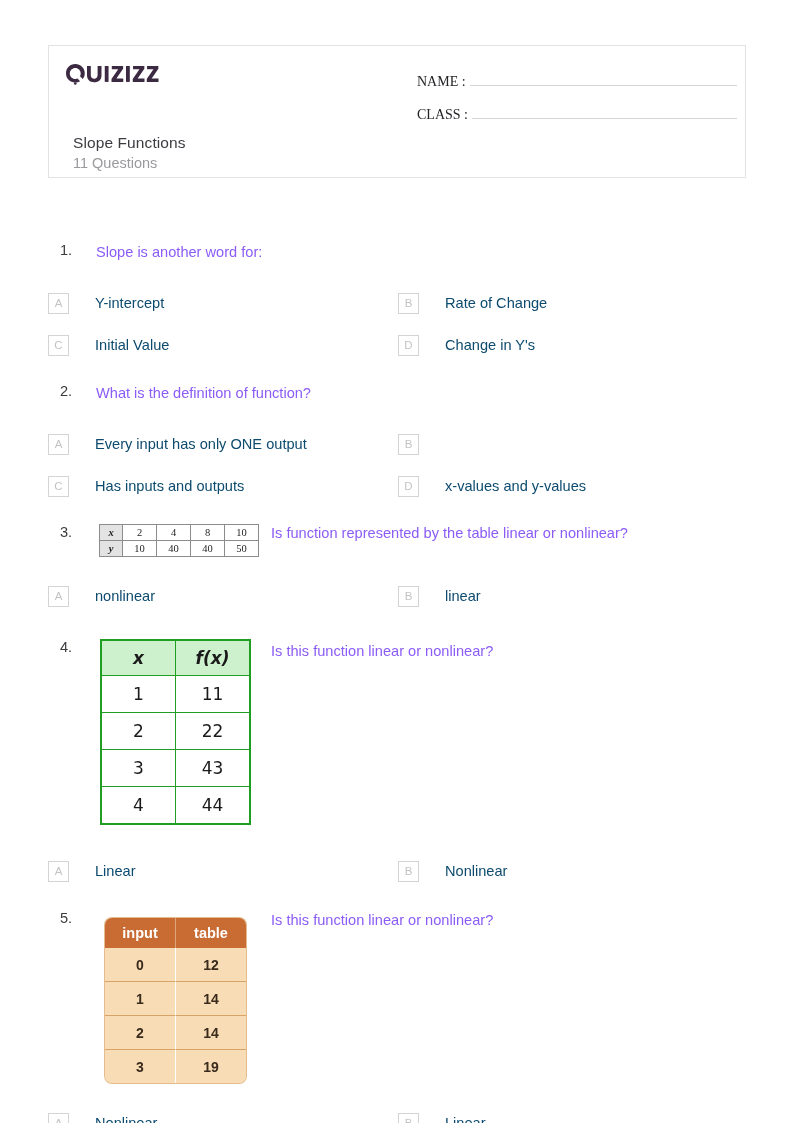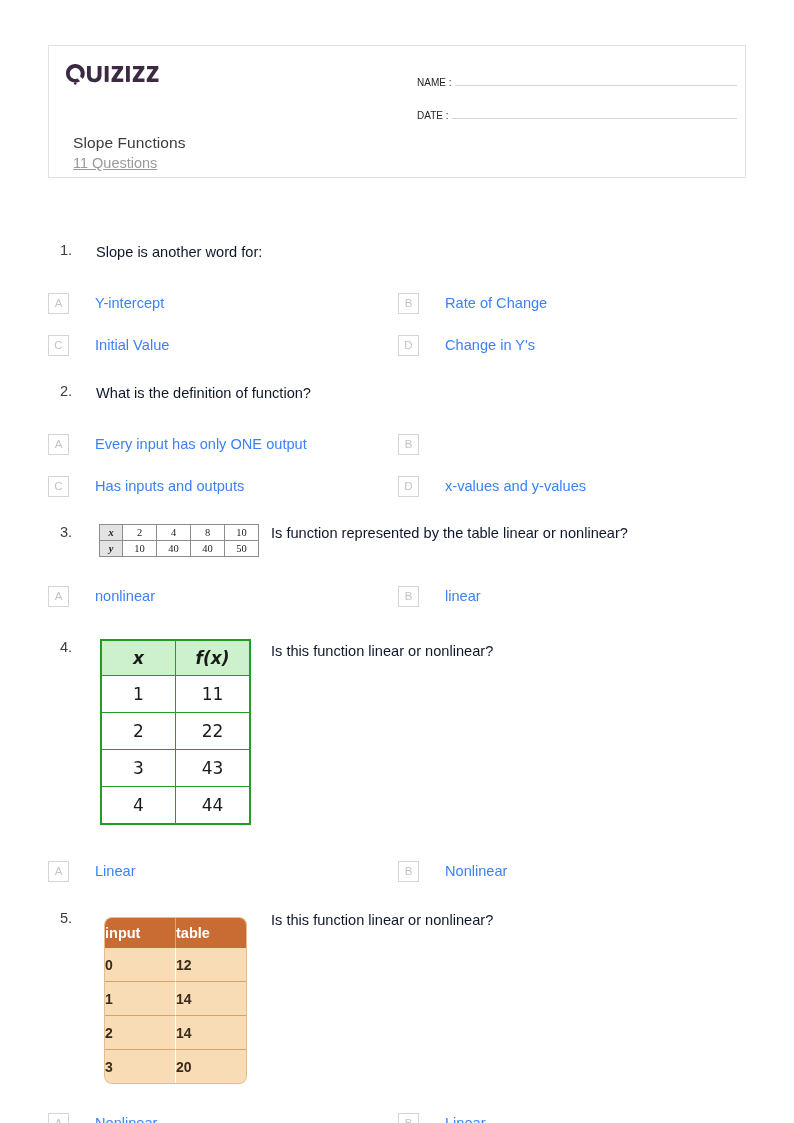--- a/index.html
+++ b/index.html
@@ -50,38 +50,38 @@
     font-size: 15.5px;
     color: #3b3c40;
     letter-spacing: .1px;
   }
   .quiz-count {
     position: absolute;
     left: 12px;
     top: 99px;
     font-size: 14.5px;
     color: #9a9a9e;
-    text-decoration: underline;
   }
   .header-right {
     position: absolute;
     left: 368px;
     top: 18px;
     width: 320px;
   }
   .field-row {
     display: flex;
     align-items: baseline;
     height: 33px;
   }
   .field-label {
-    font-size: 10px;
+    font-size: 14px;
     color: #232427;
     white-space: pre;
     flex: 0 0 auto;
+    font-family: Liberation Serif, serif;
   }
   .field-line {
     flex: 1 1 auto;
     border-bottom: 1px solid #d5d5d8;
     height: 21px;
     margin-left: 4px;
   }
 
   
   .question {
@@ -93,21 +93,21 @@
     position: absolute;
     left: 60px;
     width: 28px;
     text-align: left;
     font-size: 14.6px;
     color: #3a3b3e;
   }
   .q-text {
     position: absolute;
     font-size: 14.6px;
-    color: #0f172a;
+    color: #8b5cf6;
     line-height: 20px;
   }
   .options {
     position: absolute;
     left: 48px;
     width: 700px;
   }
   .opt-row {
     position: relative;
     height: 42px;
@@ -129,21 +129,21 @@
     color: #c3c3c6;
     display: flex;
     align-items: center;
     justify-content: center;
     flex: 0 0 auto;
     background: #fff;
   }
   .opt-label {
     margin-left: 26px;
     font-size: 14.6px;
-    color: #3b82f6;
+    color: #0c4a6e;
     white-space: nowrap;
   }
 
   
   .table-q3 {
     position: absolute;
     border-collapse: collapse;
     font-family: "Liberation Serif", serif;
     background: #fff;
   }
@@ -195,21 +195,21 @@
     border-collapse: separate;
     border-spacing: 0;
     border-radius: 7px;
     overflow: hidden;
     background: #f6d9b2;
     box-shadow: 0 0 0 1px #e5bc8d;
   }
   .table-orange td {
     width: 70px;
     height: 33px;
-    text-align: left;
+    text-align: center;
     font-size: 14px;
     font-weight: bold;
     color: #3a2a1c;
     padding: 0;
     background: #f7dcb6;
     border-bottom: 1px solid #d9a368;
     border-right: 1px solid #ffffff;
   }
   .table-orange td:last-child { border-right: none; }
   .table-orange tr:last-child td { border-bottom: none; }
@@ -247,21 +247,21 @@
       <div class="quiz-title">Slope Functions</div>
       <div class="quiz-count">11 Questions</div>
     </div>
 
     <div class="header-right">
       <div class="field-row">
         <span class="field-label">NAME :</span>
         <span class="field-line"></span>
       </div>
       <div class="field-row">
-        <span class="field-label">DATE :</span>
+        <span class="field-label">CLASS :</span>
         <span class="field-line"></span>
       </div>
     </div>
   </div>
 
   <div class="question" style="top:242px">
     <span class="q-num" style="top:0">1.</span>
     <span class="q-text" style="left:96px; top:0">Slope is another word for:</span>
     <div class="options" style="top:48px">
       <div class="opt-row">
@@ -411,21 +411,21 @@
       <tr>
         <td>1</td>
         <td>14</td>
       </tr>
       <tr>
         <td>2</td>
         <td>14</td>
       </tr>
       <tr>
         <td>3</td>
-        <td>20</td>
+        <td>19</td>
       </tr>
     </tbody>
       </table>
 
     <span class="q-text" style="left:271px; top:0">Is this function linear or nonlinear?</span>
 
     <div class="options" style="top:200px">
       <div class="opt-row">
         <div class="opt col-left">
           <span class="opt-box">A</span>

